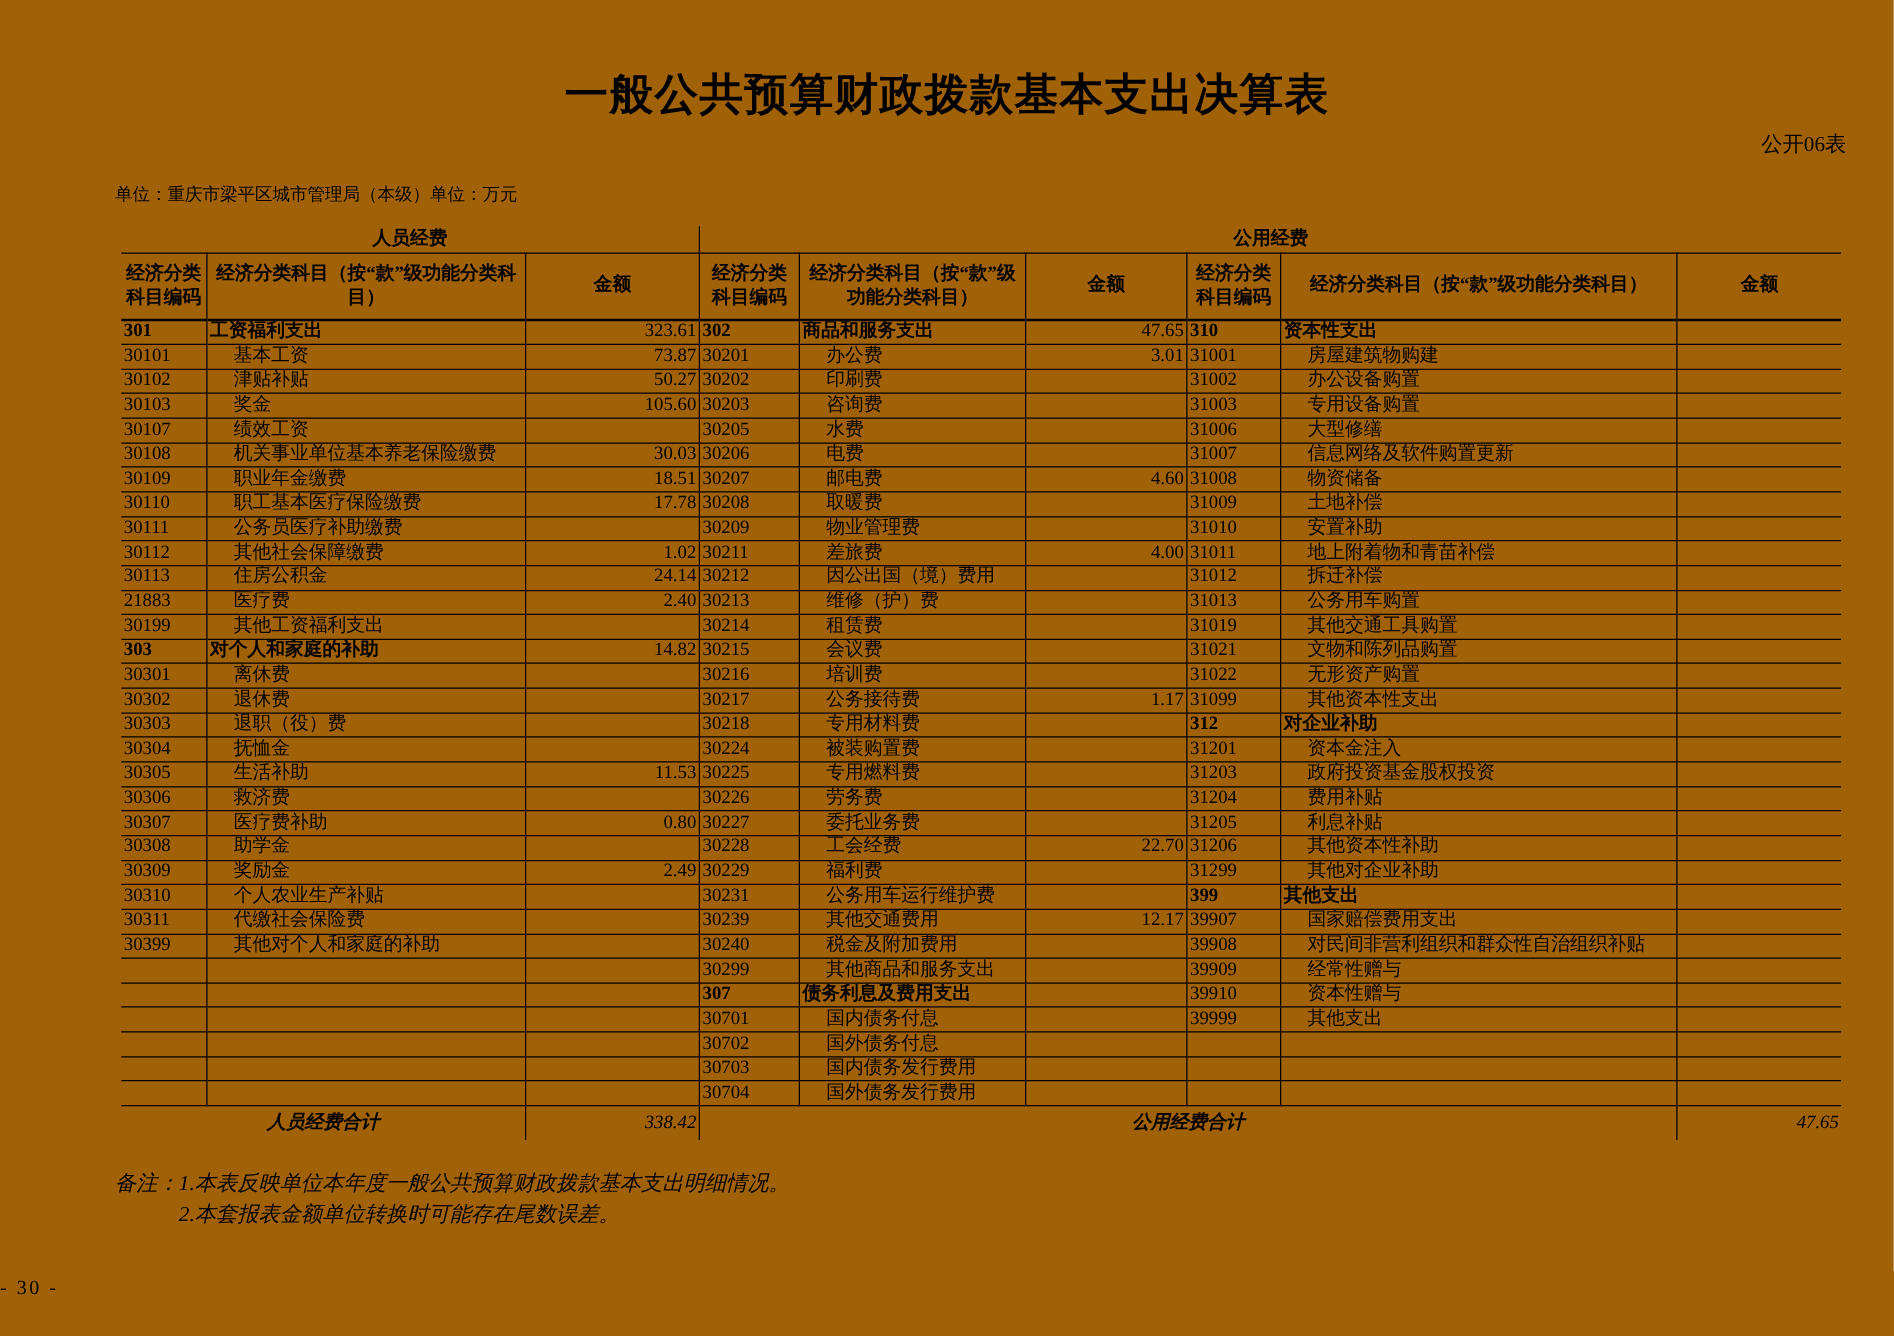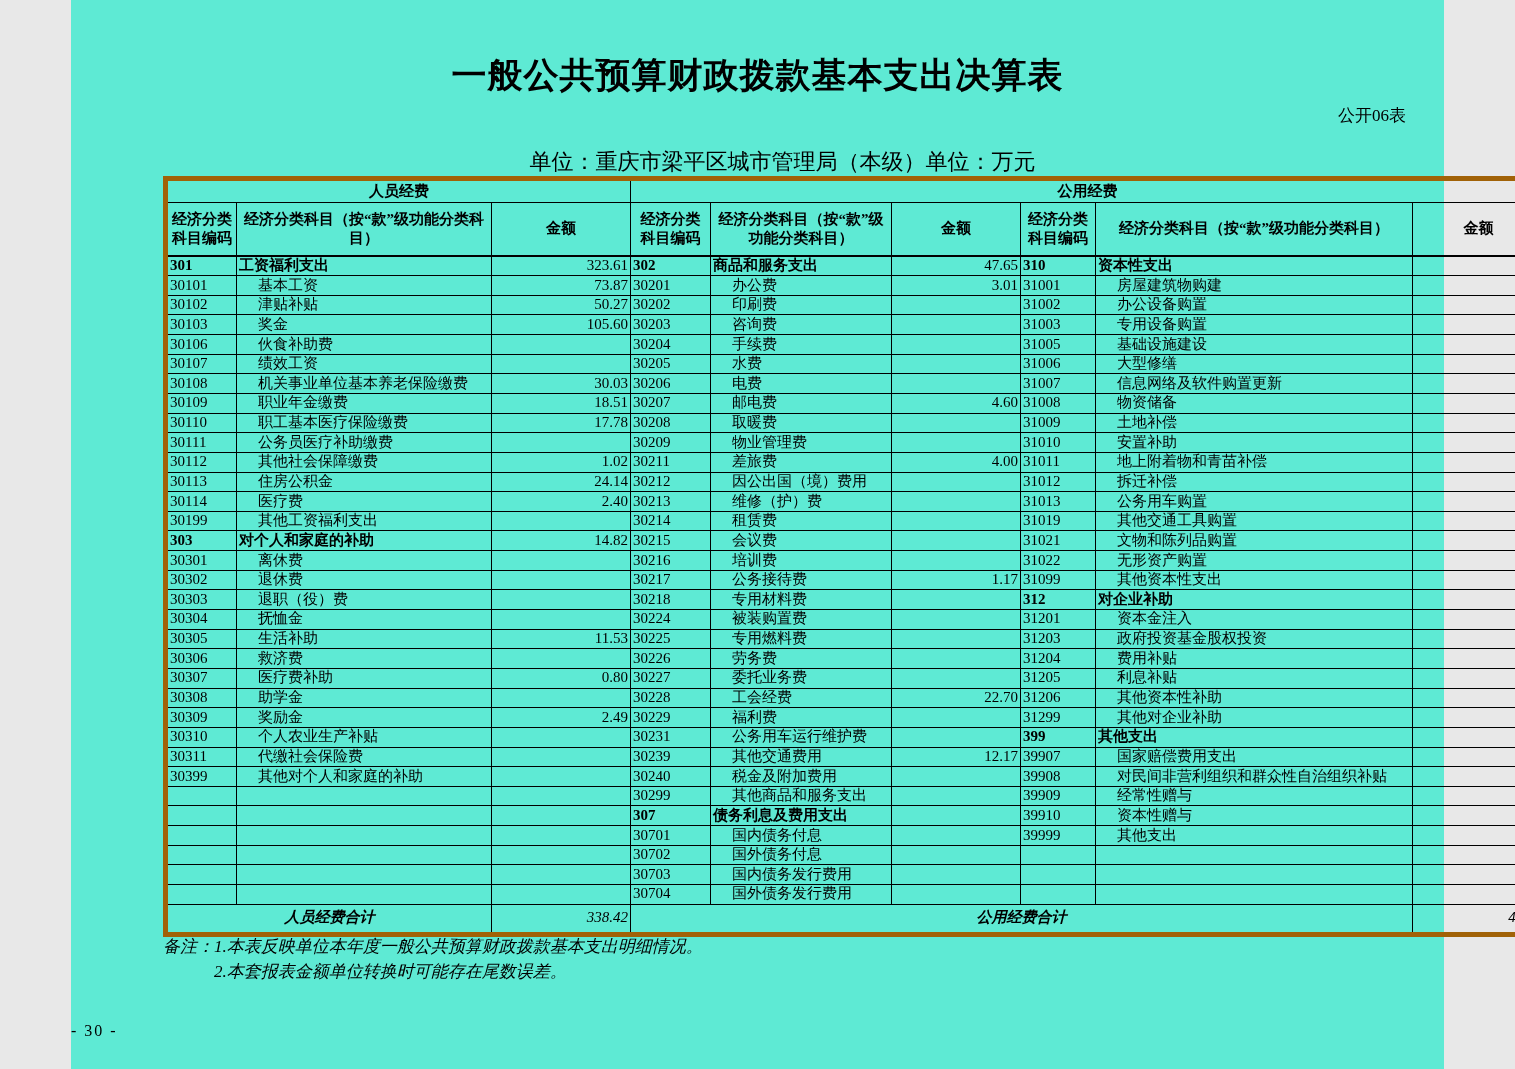--- a/index.html
+++ b/index.html
@@ -1,30 +1,30 @@
 <!DOCTYPE html>
 <html><head>
 <meta charset="utf-8">
 <style>
   html,body { margin:0; padding:0; background:#e8e8e8; }
   .page {
-    position:relative; width:1373px; height:1069px; margin:0 auto;
-    background:#5eead4; color:#000;
+    position:relative; width:1515px; height:1069px; margin:0 auto;
+    background:#a16207; color:#000;
     font-family:"Liberation Serif","DejaVu Serif",serif;
   }
   .title {
     position:absolute; top:52px; left:0; width:100%;
     text-align:center; font-size:35px; font-weight:bold; letter-spacing:1px;
   }
   .doc-code {
     position:absolute; top:104px; right:38px; font-size:17px;
   }
   .unit-row {
     position:absolute; top:147px; left:92px; right:42px;
-    display:flex; justify-content:center; font-size:22px;
+    display:flex; justify-content:flex-start; font-size:14px;
   }
   table.main {
     position:absolute; left:92px; top:176px; width:1381px;
     border-collapse:collapse; table-layout:fixed;
     border:5px solid #a16207;
   }
   table.main td {
     border:1px solid #000; overflow:hidden; padding:0 2px;
     font-size:15px; line-height:1.05; white-space:nowrap; vertical-align:middle;
   }
@@ -133,31 +133,20 @@
           <td class="name indent">奖金</td>
           <td class="amount">105.60</td>
           <td class="code">30203</td>
           <td class="name indent">咨询费</td>
           <td class="amount"></td>
           <td class="code">31003</td>
           <td class="name indent">专用设备购置</td>
           <td class="amount"></td>
         </tr>
         <tr class="data-row">
-          <td class="code">30106</td>
-          <td class="name indent">伙食补助费</td>
-          <td class="amount"></td>
-          <td class="code">30204</td>
-          <td class="name indent">手续费</td>
-          <td class="amount"></td>
-          <td class="code">31005</td>
-          <td class="name indent">基础设施建设</td>
-          <td class="amount"></td>
-        </tr>
-        <tr class="data-row">
           <td class="code">30107</td>
           <td class="name indent">绩效工资</td>
           <td class="amount"></td>
           <td class="code">30205</td>
           <td class="name indent">水费</td>
           <td class="amount"></td>
           <td class="code">31006</td>
           <td class="name indent">大型修缮</td>
           <td class="amount"></td>
         </tr>
@@ -221,21 +210,21 @@
           <td class="name indent">住房公积金</td>
           <td class="amount">24.14</td>
           <td class="code">30212</td>
           <td class="name indent">因公出国（境）费用</td>
           <td class="amount"></td>
           <td class="code">31012</td>
           <td class="name indent">拆迁补偿</td>
           <td class="amount"></td>
         </tr>
         <tr class="data-row">
-          <td class="code">30114</td>
+          <td class="code">21883</td>
           <td class="name indent">医疗费</td>
           <td class="amount">2.40</td>
           <td class="code">30213</td>
           <td class="name indent">维修（护）费</td>
           <td class="amount"></td>
           <td class="code">31013</td>
           <td class="name indent">公务用车购置</td>
           <td class="amount"></td>
         </tr>
         <tr class="data-row">

